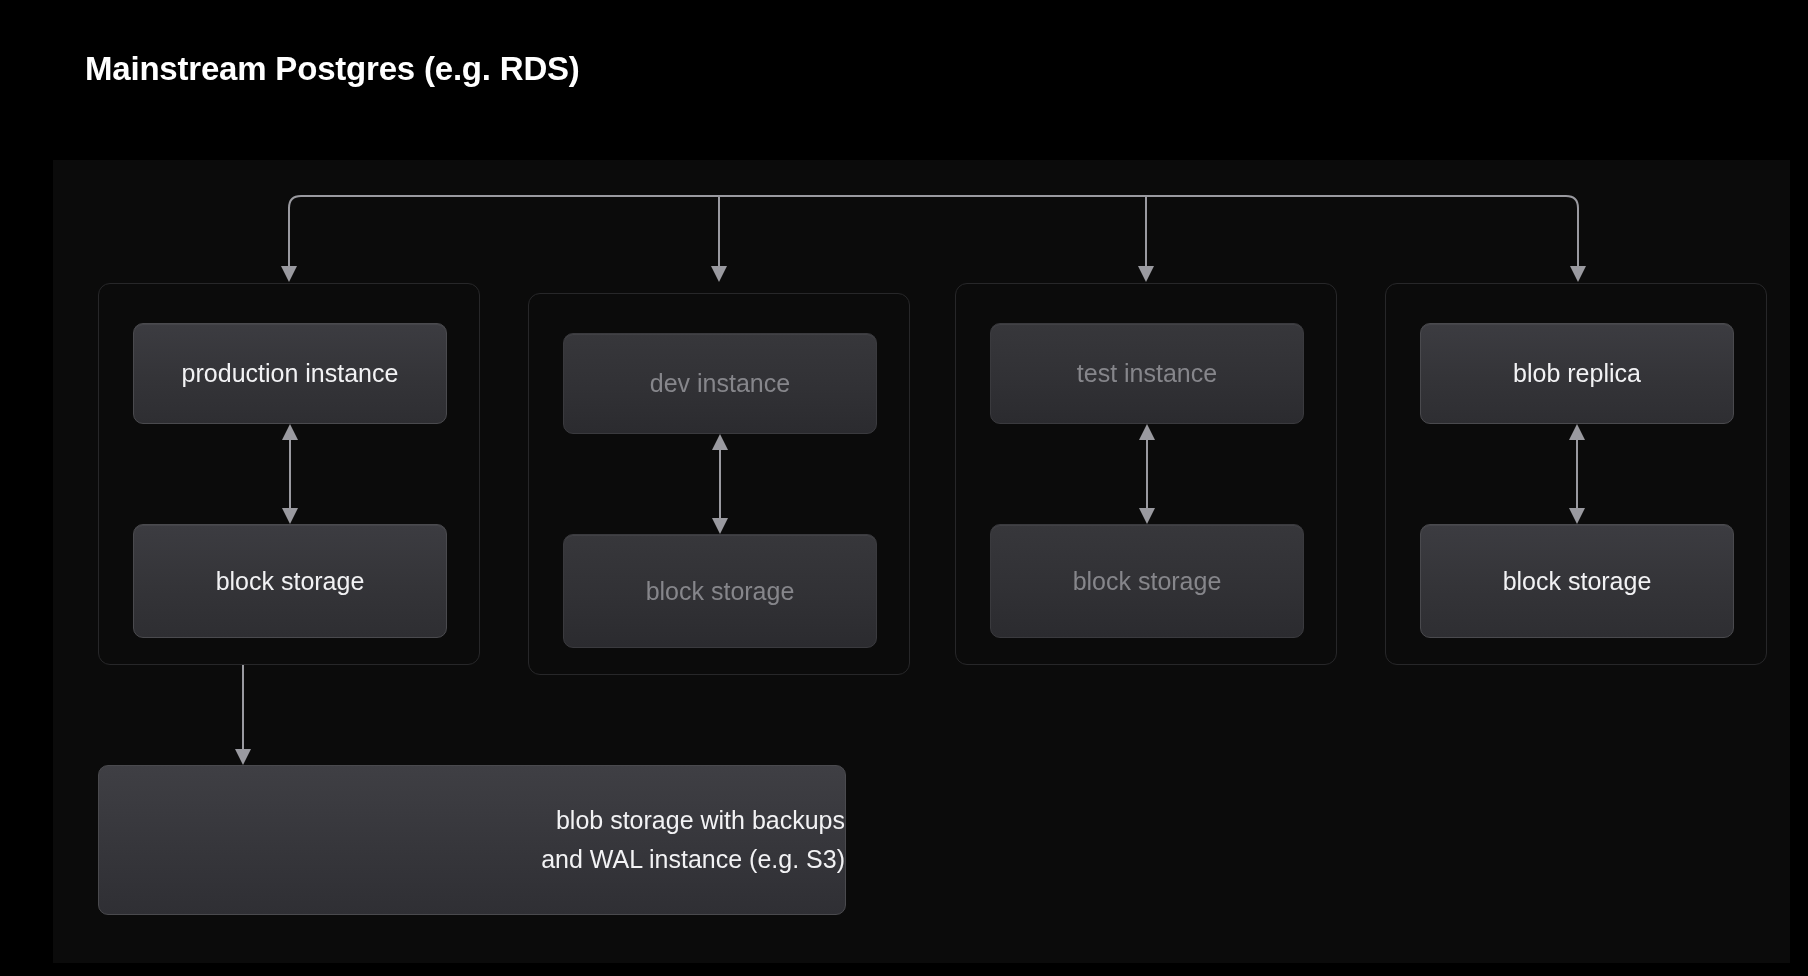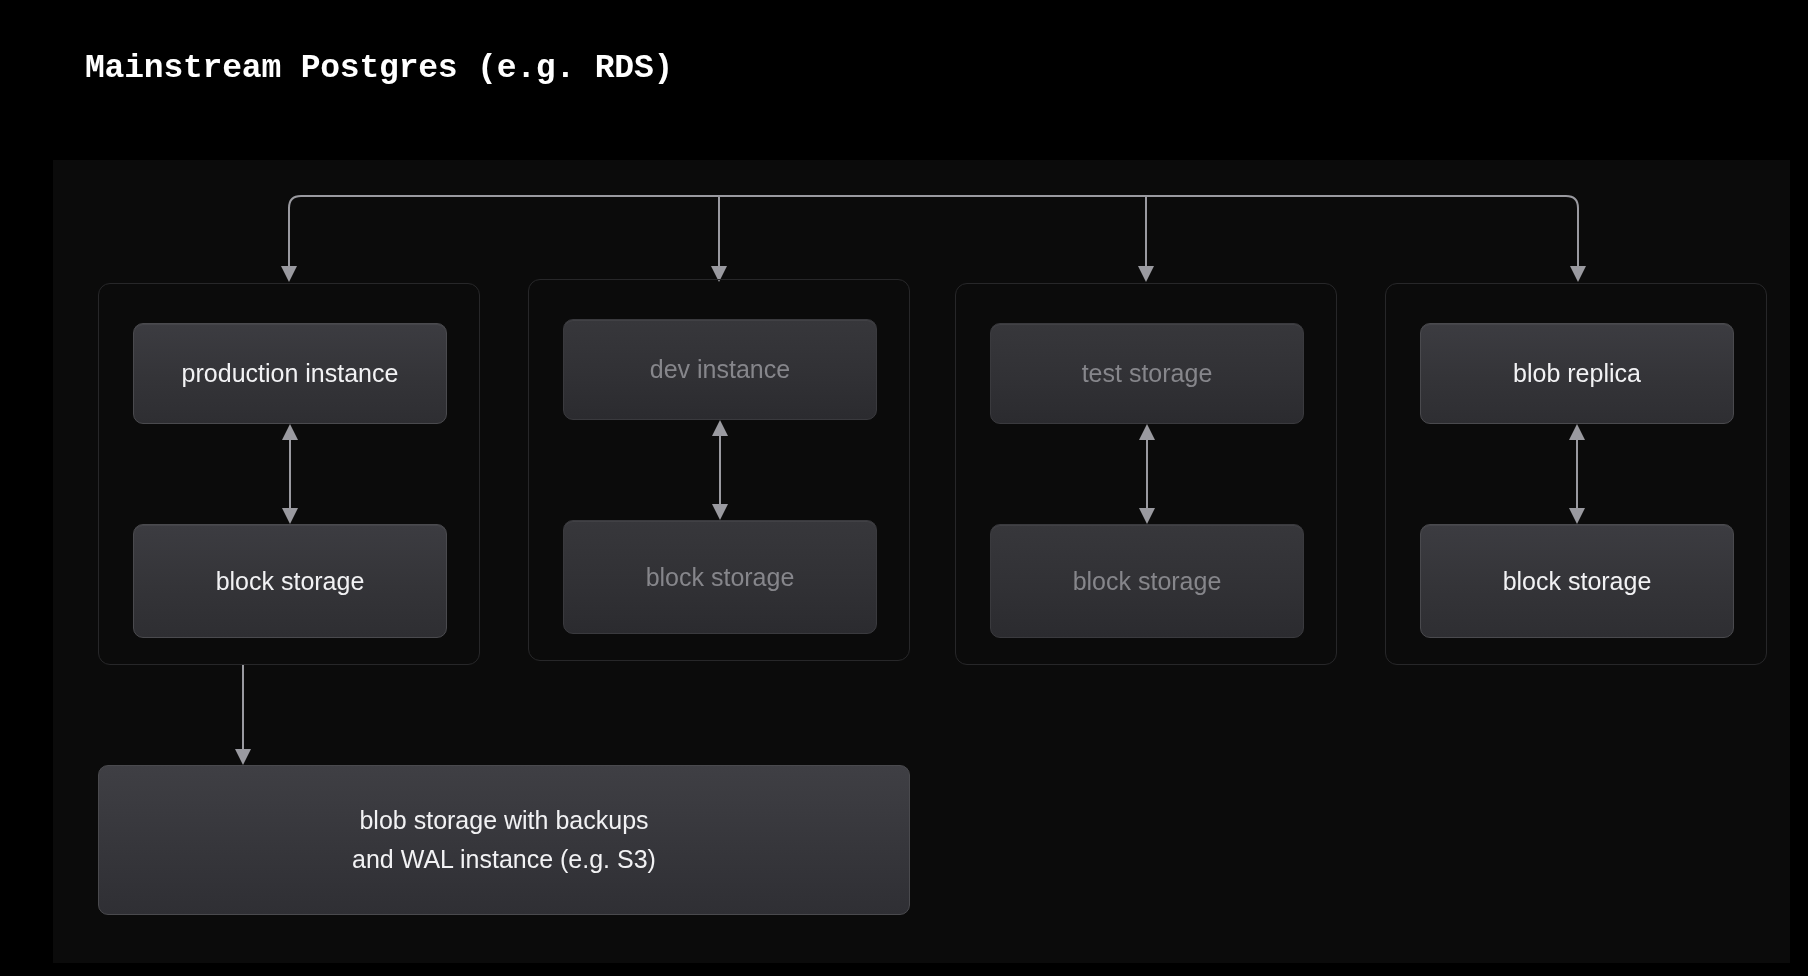--- a/index.html
+++ b/index.html
@@ -7,42 +7,42 @@
     width:1808px; height:976px;
     background:#000000;
     font-family:"Liberation Sans", sans-serif;
     overflow:hidden;
   }
   #root { position:relative; width:1808px; height:976px; background:#000000; }
 
   #page-title {
     position:absolute; left:85px; top:50px;
     font-size:33px; font-weight:bold; color:#ffffff;
-    letter-spacing:-0.2px; white-space:nowrap;font-family:Liberation Mono, monospace;
+    letter-spacing:-0.2px; white-space:nowrap;
   }
 
   #panel {
     position:absolute; left:53px; top:160px;
     width:1737px; height:803px;
     background:#0b0b0b;
   }
 
   
   #fanout { position:absolute; left:0; top:0; width:1737px; height:140px; pointer-events:none; }
 
   
   .group {
     position:absolute;
     width:382px; height:382px;
     border:1.4px solid #272729;
     border-radius:12px;
     background:transparent;
   }
   .group.g1 { left:45px;  top:123px; }
-  .group.g2 { left:475px; top:119px; }
+  .group.g2 { left:475px; top:133px; }
   .group.g3 { left:902px; top:123px; }
   .group.g4 { left:1332px;top:123px; }
 
   
   .node {
     position:absolute;
     left:34px; width:314px;
     border:1px solid #4a4a4e;
     border-radius:10px;
     background:linear-gradient(180deg,#3c3c41 0%, #343438 55%, #2e2e32 100%);
@@ -61,25 +61,25 @@
     color:#86868b;
   }
 
   
   .biarrow { position:absolute; left:166px; top:140px; width:50px; height:100px; }
 
   
   #blob-arrow { position:absolute; left:170px; top:505px; width:40px; height:100px; }
   #blob-box {
     position:absolute; left:45px; top:605px;
-    width:812px; height:150px;
+    width:748px; height:150px;
     border:1px solid #4a4a4e; border-radius:10px;
     background:linear-gradient(180deg,#3f3f44 0%, #36363b 55%, #2f2f34 100%);
     display:flex; flex-direction:column;
-    align-items:center; justify-content:center;
+    align-items:flex-end; justify-content:center;
     color:#f2f2f4; font-size:25px; line-height:1.56;
   }
   .blob-line { display:block; }
 </style>
 </head>
 <body>
 
 <div id="root">
 
   <div id="page-title">Mainstream Postgres (e.g. RDS)</div>
@@ -115,21 +115,21 @@
       <div class="node top">dev instance</div>
       <svg class="biarrow" viewBox="0 0 50 100" xmlns="http://www.w3.org/2000/svg">
         <line x1="25" y1="8" x2="25" y2="92" stroke="#9a9aa0" stroke-width="2"></line>
         <polygon points="25,0 17,16 33,16" fill="#9a9aa0"></polygon>
         <polygon points="25,100 17,84 33,84" fill="#9a9aa0"></polygon>
       </svg>
       <div class="node bottom">block storage</div>
     </div>
 
     <div class="group g3 dim">
-      <div class="node top">test storage</div>
+      <div class="node top">test instance</div>
       <svg class="biarrow" viewBox="0 0 50 100" xmlns="http://www.w3.org/2000/svg">
         <line x1="25" y1="8" x2="25" y2="92" stroke="#9a9aa0" stroke-width="2"></line>
         <polygon points="25,0 17,16 33,16" fill="#9a9aa0"></polygon>
         <polygon points="25,100 17,84 33,84" fill="#9a9aa0"></polygon>
       </svg>
       <div class="node bottom">block storage</div>
     </div>
 
     <div class="group g4">
       <div class="node top">blob replica</div>

